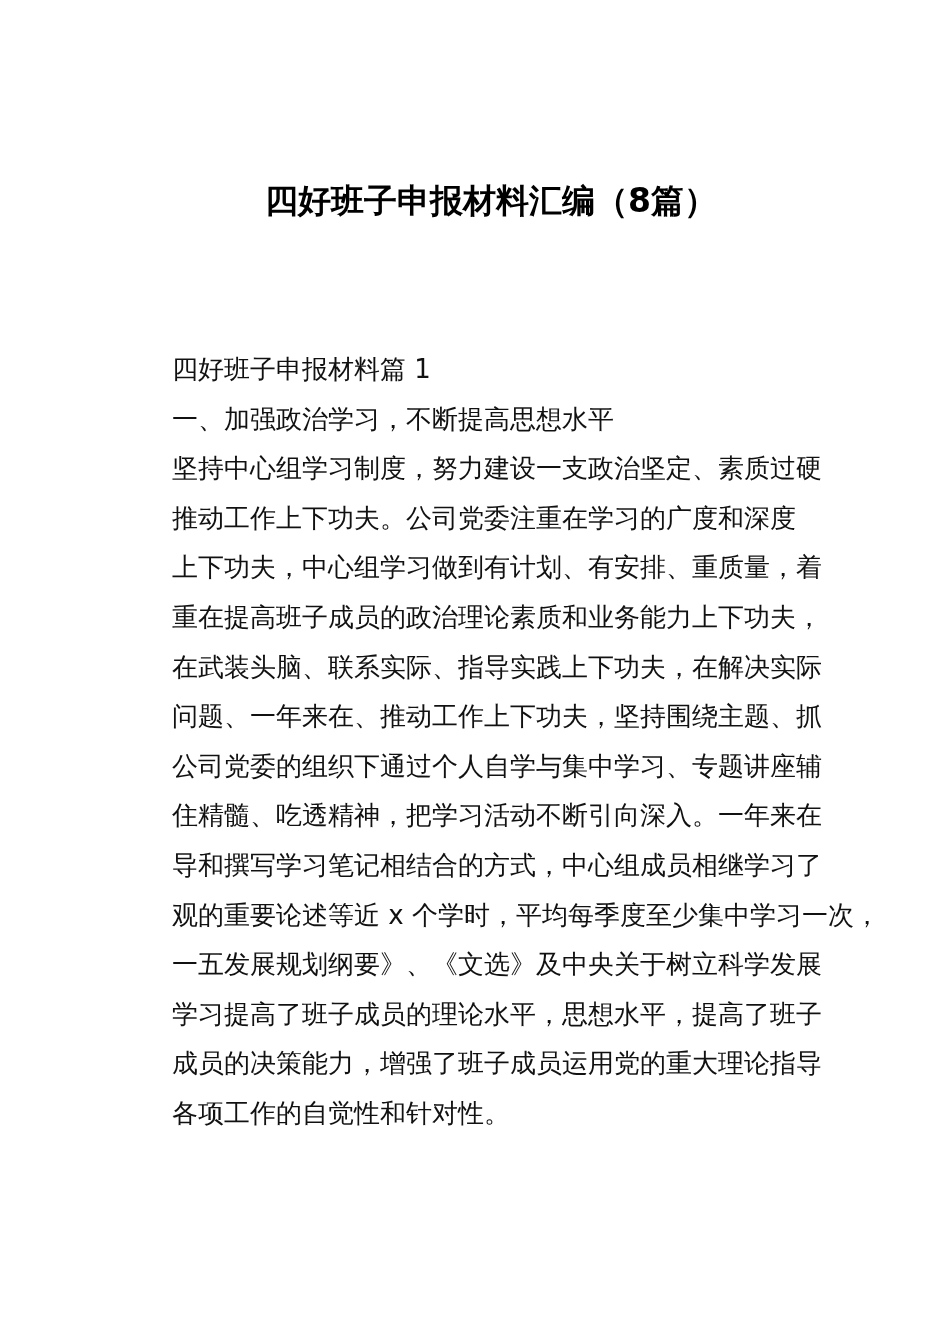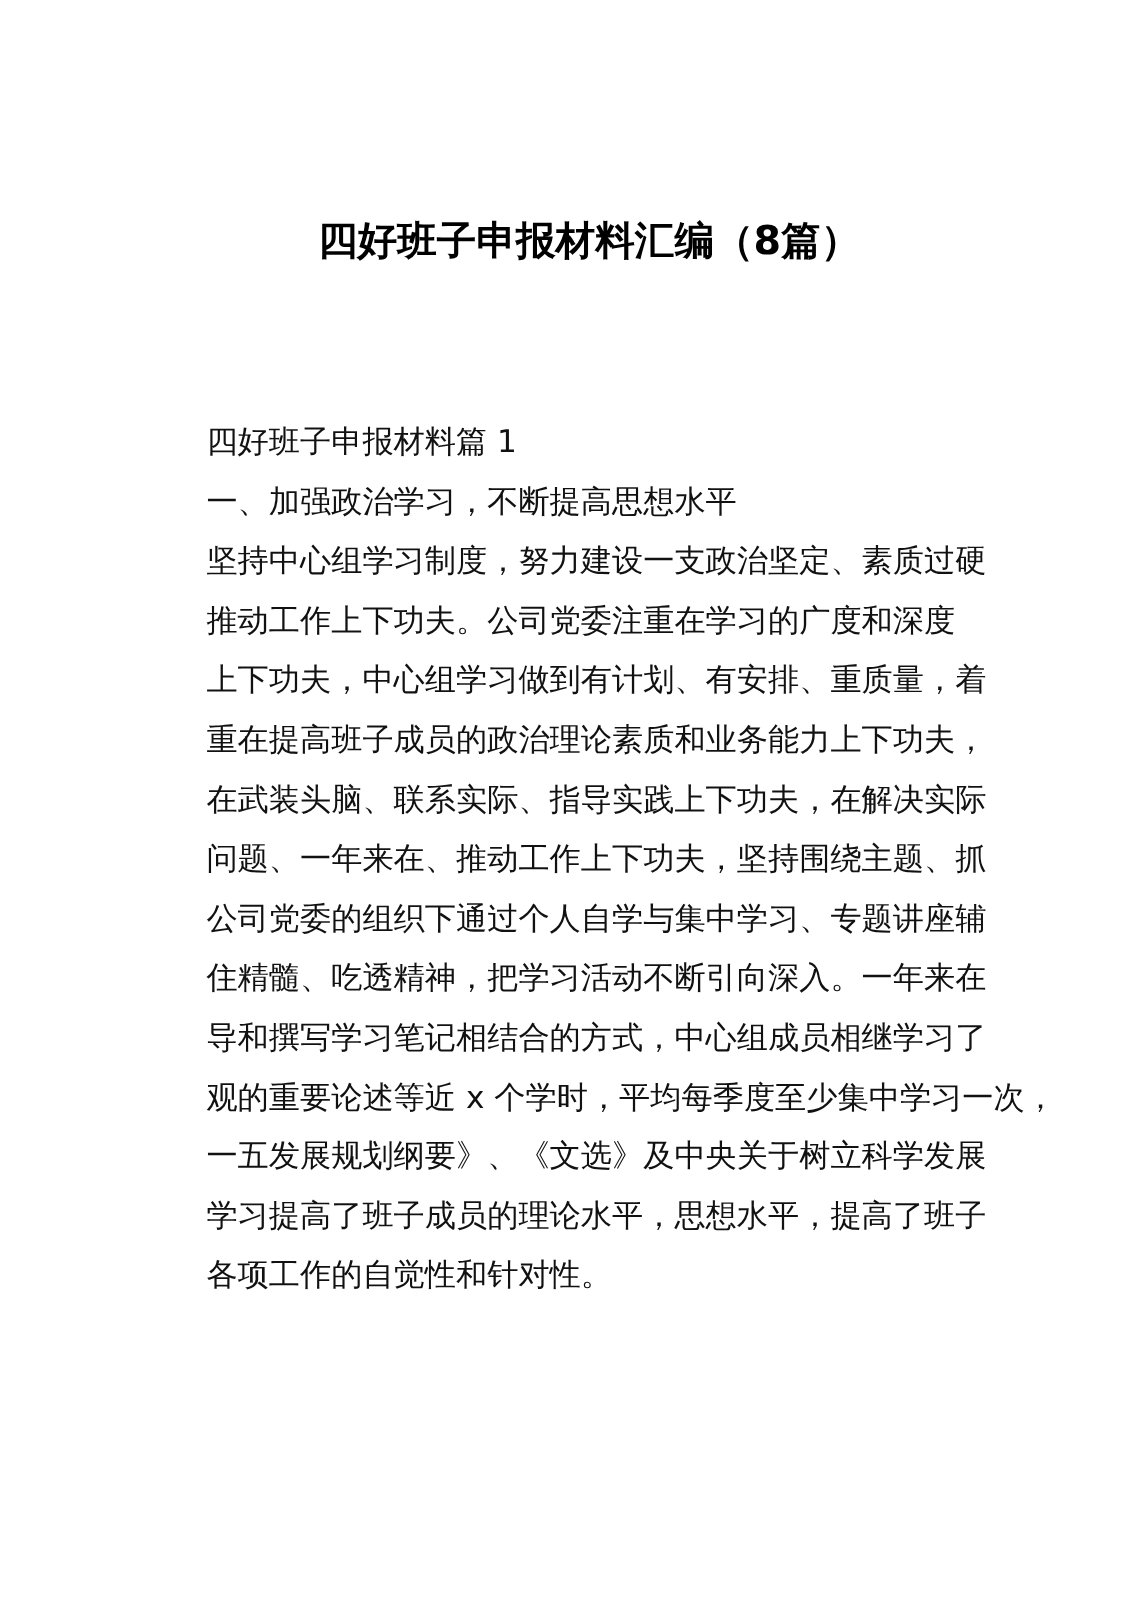--- a/index.html
+++ b/index.html
@@ -65,15 +65,16 @@
     <div class="line">上下功夫，中心组学习做到有计划、有安排、重质量，着</div>
     <div class="line">重在提高班子成员的政治理论素质和业务能力上下功夫，</div>
     <div class="line">在武装头脑、联系实际、指导实践上下功夫，在解决实际</div>
     <div class="line">问题、一年来在、推动工作上下功夫，坚持围绕主题、抓</div>
     <div class="line">公司党委的组织下通过个人自学与集中学习、专题讲座辅</div>
     <div class="line">住精髓、吃透精神，把学习活动不断引向深入。一年来在</div>
     <div class="line">导和撰写学习笔记相结合的方式，中心组成员相继学习了</div>
     <div class="line">观的重要论述等近 x 个学时，平均每季度至少集中学习一次，</div>
     <div class="line">一五发展规划纲要》、《文选》及中央关于树立科学发展</div>
     <div class="line">学习提高了班子成员的理论水平，思想水平，提高了班子</div>
+    <div class="line">成员的决策能力，增强了班子成员运用党的重大理论指导</div>
     <div class="line">各项工作的自觉性和针对性。</div>
   </div>
 </div>
 
 </body></html>

